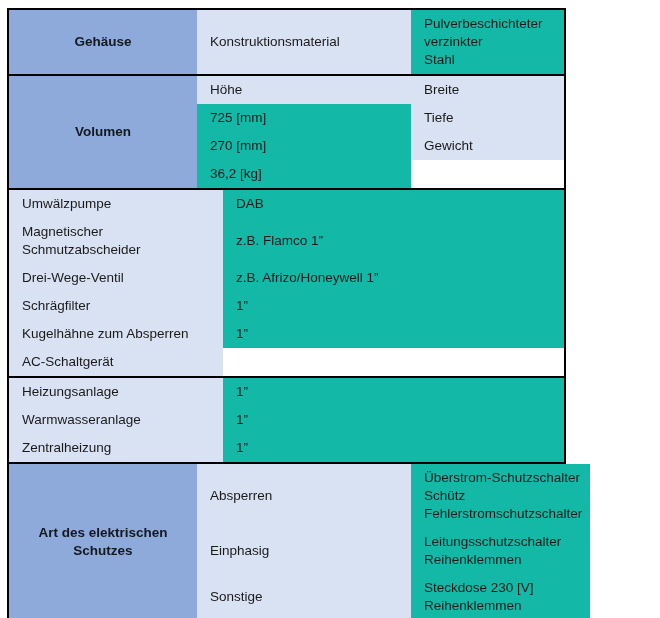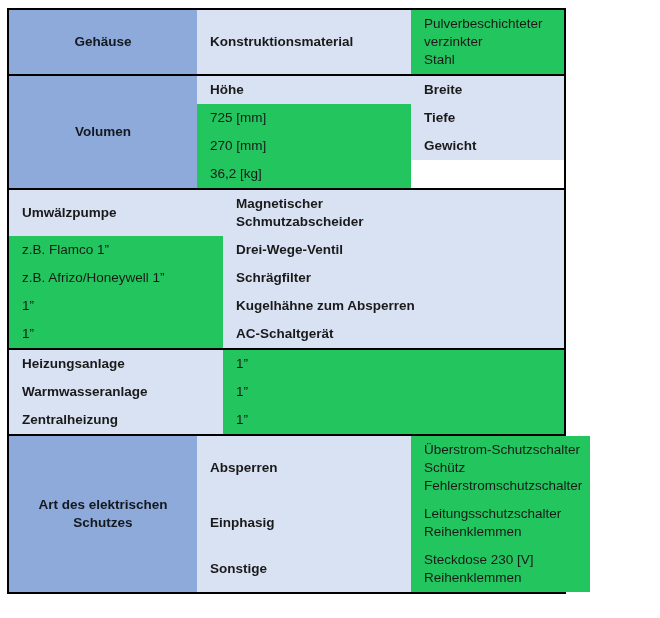--- a/index.html
+++ b/index.html
@@ -54,24 +54,23 @@
     flex: 1 1 auto;
     display: grid;
     grid-template-columns: 214px 1fr;
   }
   .label-cell {
     background: #D9E2F3;
     display: flex;
     align-items: center;
     padding: 5px 10px 5px 13px;
     box-sizing: border-box;
-    font-weight: bold;
   }
   .value-cell {
-    background: #22c55e;
+    background: #14b8a6;
     display: flex;
     align-items: center;
     padding: 5px 8px 5px 13px;
     box-sizing: border-box;
   }
   .cell-text {
     font-size: 13.5px;
     line-height: 18px;
     white-space: pre-line;
   }
@@ -126,20 +125,23 @@
     <span class="cell-text">36,2 [kg]</span>
   </div>
 </div>
   </div>
 
   <div class="section">
     <div class="rows">
   <div class="label-cell">
     <span class="cell-text">Umwälzpumpe</span>
   </div>
+  <div class="value-cell">
+    <span class="cell-text">DAB</span>
+  </div>
 
   <div class="label-cell">
     <span class="cell-text">Magnetischer
 Schmutzabscheider</span>
   </div>
   <div class="value-cell">
     <span class="cell-text">z.B. Flamco 1”</span>
   </div>
 
   <div class="label-cell">

